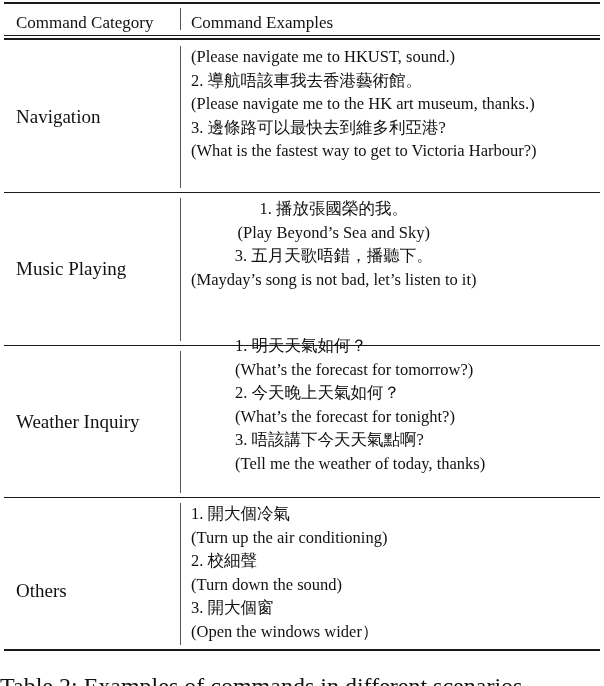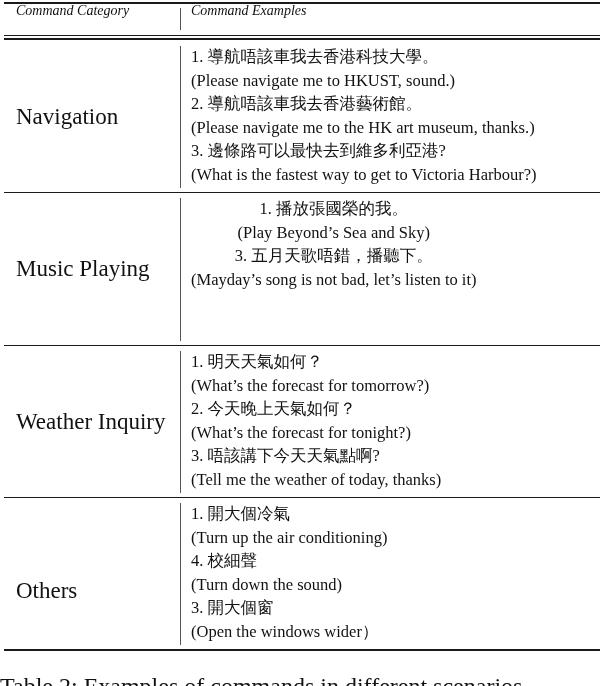--- a/index.html
+++ b/index.html
@@ -1,21 +1,21 @@
 <!DOCTYPE html>
 <html><head>
 <meta charset="utf-8">
 <style>
   html, body { margin: 0; padding: 0; background: #ffffff; }
   body { width: 604px; height: 686px; overflow: hidden; position: relative;
          font-family: "Liberation Serif", "DejaVu Serif", serif; color: #111; }
   .rule { position: absolute; left: 4px; width: 596px; background: #1a1a1a; }
   .vline { position: absolute; left: 180px; width: 1px; background: #555; }
-  .hdr { position: absolute; top: 0; font-size: 14px; line-height: 22px; font-style: italic; }
-  .cat { position: absolute; left: 16px; font-size: 23px; line-height: 22px; font-family: Liberation Serif, serif; }
+  .hdr { position: absolute; top: 12px; font-size: 17px; line-height: 22px; }
+  .cat { position: absolute; left: 16px; font-size: 19px; line-height: 22px; font-family: Liberation Serif, serif; }
   .ex-block { position: absolute; left: 191px; font-size: 16.5px; line-height: 23.5px; white-space: nowrap; }
   .ex-line { display: block; height: 23.5px; }
   .caption { position: absolute; left: 0; top: 672px; font-size: 24px; line-height: 28px; white-space: nowrap; color: #111; }
 </style>
 </head>
 <body>
 
 <div>
 
   <div class="rule" style="top:2px;height:2px;"></div>
@@ -30,50 +30,49 @@
   <div class="vline" style="top:46px;height:142px;"></div>
   <div class="vline" style="top:198px;height:143px;"></div>
   <div class="vline" style="top:351px;height:142px;"></div>
   <div class="vline" style="top:503px;height:142px;"></div>
 
   <div class="hdr" style="left:16px;">Command Category</div>
   <div class="hdr" style="left:191px;">Command Examples</div>
 
   <div class="cat" style="top:106px;">Navigation</div>
   <div class="ex-block" style="top:45px;">
-    <span class="ex-line">1. 導航唔該車我去香港科技大學。</span>
     <span class="ex-line">(Please navigate me to HKUST, sound.)</span>
     <span class="ex-line">2. 導航唔該車我去香港藝術館。</span>
     <span class="ex-line">(Please navigate me to the HK art museum, thanks.)</span>
     <span class="ex-line">3. 邊條路可以最快去到維多利亞港?</span>
     <span class="ex-line">(What is the fastest way to get to Victoria Harbour?)</span>
   </div>
 
   <div class="cat" style="top:258px;">Music Playing</div>
   <div class="ex-block" style="top:197px;text-align:center;">
     <span class="ex-line">1. 播放張國榮的我。</span>
     <span class="ex-line">(Play Beyond’s Sea and Sky)</span>
     <span class="ex-line">3. 五月天歌唔錯，播聽下。</span>
     <span class="ex-line">(Mayday’s song is not bad, let’s listen to it)</span>
   </div>
 
   <div class="cat" style="top:411px;">Weather Inquiry</div>
-  <div class="ex-block" style="top:350px;">
+  <div class="ex-block" style="top:334px;margin-left:44px;">
     <span class="ex-line">1. 明天天氣如何？</span>
     <span class="ex-line">(What’s the forecast for tomorrow?)</span>
     <span class="ex-line">2. 今天晚上天氣如何？</span>
     <span class="ex-line">(What’s the forecast for tonight?)</span>
     <span class="ex-line">3. 唔該講下今天天氣點啊?</span>
     <span class="ex-line">(Tell me the weather of today, thanks)</span>
   </div>
 
   <div class="cat" style="top:580px;">Others</div>
   <div class="ex-block" style="top:502px;font-family:Liberation Serif, serif;">
     <span class="ex-line">1. 開大個冷氣</span>
     <span class="ex-line">(Turn up the air conditioning)</span>
-    <span class="ex-line">4. 校細聲</span>
+    <span class="ex-line">2. 校細聲</span>
     <span class="ex-line">(Turn down the sound)</span>
     <span class="ex-line">3. 開大個窗</span>
     <span class="ex-line">(Open the windows wider）</span>
   </div>
 </div>
 
 <div class="caption">Table 2: Examples of commands in different scenarios</div>
 
 </body></html>

